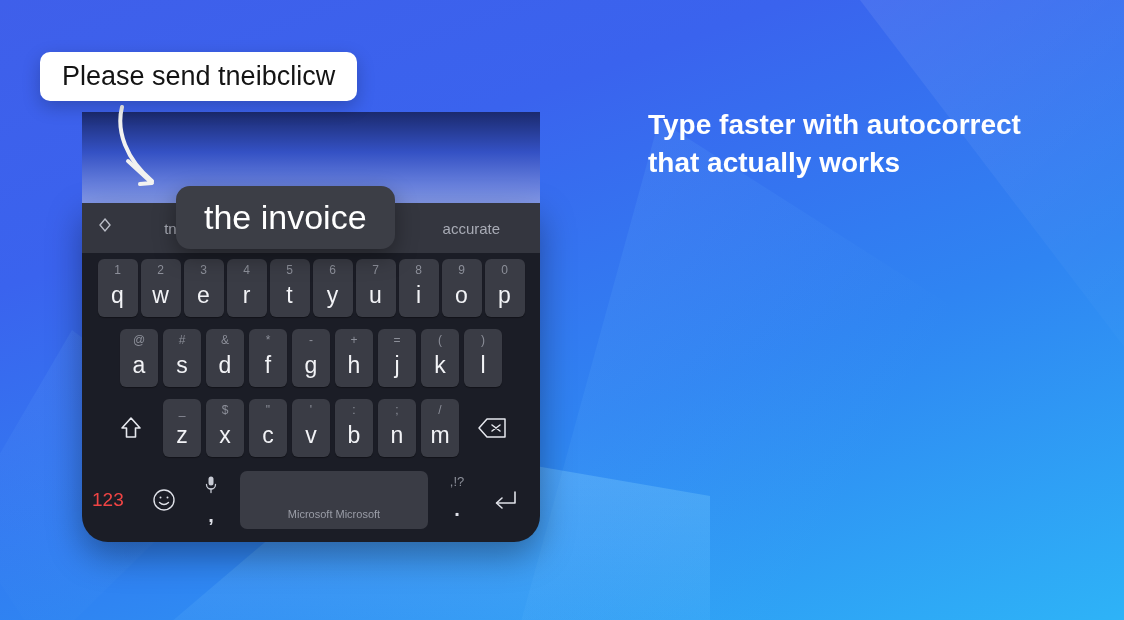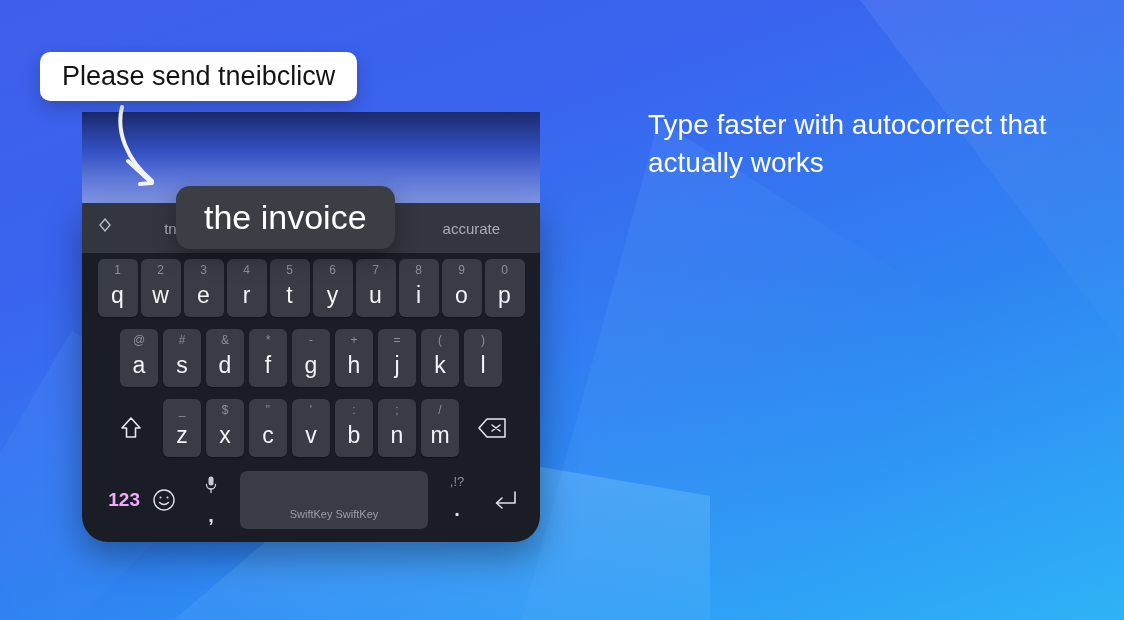--- a/index.html
+++ b/index.html
@@ -130,22 +130,22 @@
 
   
   .row-space {
     display: flex;
     align-items: center;
     height: 74px;
     padding: 0 10px;
     box-sizing: border-box;
   }
   .sp-123 {
-    width: 48px; text-align: right;
-    color: #f0abfc; font-size: 19px; font-weight: bold;
+    width: 48px; text-align: left;
+    color: #ef4444; font-size: 19px;
   }
   .sp-emoji {
     width: 48px; display: flex; align-items: center; justify-content: center;
     color: #dfe1e8;
   }
   .sp-comma {
     width: 46px; position: relative; height: 58px;
     color: #dfe1e8;
   }
   .sp-comma .mic { position: absolute; top: 4px; left: 0; right: 0; text-align: center; }
@@ -219,21 +219,21 @@
     line-height: 0.98;
     letter-spacing: -1px;
     margin: 0;
   }
   #subhead {
     color: #ffffff;
     font-size: 28px;
     line-height: 1.35;
     margin: 0;
     padding-top: 44px;
-    font-weight: normal;
+    font-weight: bold;
   }
 </style>
 </head>
 <body>
 
 <div id="stage">
 
   <div class="wedge wedge-right"></div>
   <div class="wedge wedge-right2"></div>
   <div class="wedge wedge-left"></div>
@@ -392,21 +392,21 @@
         <span class="mic">
           <svg width="14" height="20" viewBox="0 0 14 20" fill="none" stroke="#c8cbd4" stroke-width="1.3">
             <rect x="4.5" y="1.5" width="5" height="9" rx="2.5" fill="#c8cbd4" stroke="none"></rect>
             <path d="M2.5 9.5 A4.5 4.5 0 0 0 11.5 9.5" stroke-linecap="round"></path>
             <path d="M7 14 L7 17.5" stroke-linecap="round"></path>
           </svg>
         </span>
         <span class="ch">,</span>
       </div>
       <div class="spacebar">
-        <span>SwiftKey SwiftKey</span>
+        <span>Microsoft Microsoft</span>
       </div>
       <div class="sp-period">
         <span class="alt2">,!?</span>
         <span class="ch">.</span>
       </div>
       <div class="sp-enter">
         <svg width="30" height="26" viewBox="0 0 30 26" fill="none" stroke="#dfe1e8" stroke-width="1.6" stroke-linecap="round" stroke-linejoin="round">
           <path d="M25 5 L25 16 L7 16"></path>
           <path d="M12 11 L6.5 16 L12 21"></path>
         </svg>

